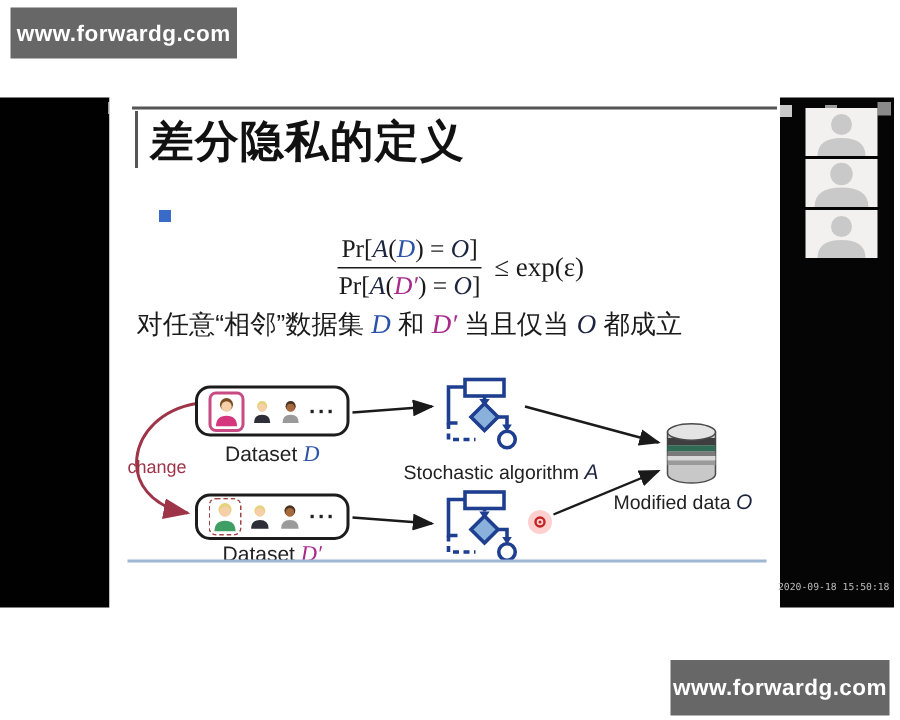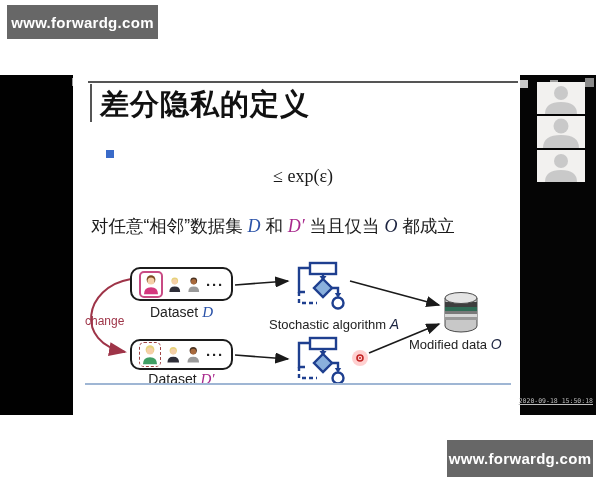--- a/index.html
+++ b/index.html
@@ -3,21 +3,21 @@
 <meta charset="utf-8">
 <style>
   html,body{margin:0;padding:0;}
   body{width:600px;height:480px;background:#ffffff;position:relative;overflow:hidden;
        font-family:"Liberation Sans","DejaVu Sans",sans-serif;color:#1a1a1a;}
   .watermark{position:absolute;background:#676767;color:#fff;font-weight:bold;font-size:15px;
        display:flex;align-items:center;justify-content:center;letter-spacing:.3px;}
   .wm-tl{left:7px;top:5px;width:151px;height:34px;}
   .wm-br{left:447px;top:440px;width:146px;height:37px;}
 
-  .video{position:absolute;left:0;top:75px;width:596px;height:340px;}
+  .video{position:absolute;left:0;top:65px;width:596px;height:340px;}
   .band-left{position:absolute;left:0;top:0;width:73px;height:340px;background:#010101;}
   .band-right{position:absolute;left:520px;top:0;width:76px;height:340px;background:#050505;}
   .corner-sq{position:absolute;left:72px;top:3px;width:8px;height:8px;background:#9c9c9c;}
 
   .slide{position:absolute;left:73px;top:0;width:447px;height:340px;background:#ffffff;}
   .rule-top{position:absolute;left:15px;top:6px;width:430px;height:2px;background:#555;}
   .rule-left{position:absolute;left:17px;top:9px;width:2px;height:38px;background:#555;}
   .title{position:absolute;left:27px;top:10px;margin:0;font-size:29px;font-weight:bold;
          color:#111;letter-spacing:1px;white-space:nowrap;}
   .bullet-sq{position:absolute;left:33px;top:75px;width:8px;height:8px;background:#3a6bc9;}
@@ -60,39 +60,43 @@
   .divider{position:absolute;left:12px;top:308px;width:426px;height:2px;background:#9fb6d4;}
 
   .sq{position:absolute;width:8px;height:8px;}
   .sq1{left:0;top:5px;background:#c9c9c9;}
   .sq2{left:30px;top:5px;background:#9c9c9c;}
   .sq3{left:65px;top:3px;width:9px;height:9px;background:#8a8a8a;}
   .participants{position:absolute;left:17px;top:7px;width:48px;display:flex;
                 flex-direction:column;gap:2px;}
   .ptile{width:48px;height:32px;background:#f2f1ef;line-height:0;}
   .timestamp{position:absolute;right:3px;top:322px;font-family:"DejaVu Sans Mono",monospace;
-             font-size:6.5px;color:#bdbdbd;white-space:nowrap;text-decoration:underline;}
+             font-size:6.5px;color:#bdbdbd;white-space:nowrap;}
 </style>
 </head>
 <body>
 
 <div class="watermark wm-tl">www.forwardg.com</div>
 
 <div class="video">
   <div class="band-left"></div>
   <div class="corner-sq"></div>
 
   <div class="slide">
     <div class="rule-top"></div>
     <div class="rule-left"></div>
     <h1 class="title">差分隐私的定义</h1>
 
     <span class="bullet-sq"></span>
 
     <div class="formula">
+      <span class="frac">
+        <span class="num"><span>Pr[</span><i class="vA">A</i><span>(</span><i class="vD">D</i><span>) = </span><i class="vO">O</i><span>]</span></span>
+        <span class="den"><span>Pr[</span><i class="vA">A</i><span>(</span><i class="vDp">D′</i><span>) = </span><i class="vO">O</i><span>]</span></span>
+      </span>
       <span>≤ exp(ε)</span>
     </div>
 
     <div class="condition"><span>对任意“相邻”数据集 </span><i class="vD">D</i><span> 和 </span><i class="vDp">D′</i><span> 当且仅当 </span><i class="vO">O</i><span> 都成立</span></div>
 
     <svg class="overlay" viewBox="0 0 447 340">
       <defs>
         <marker id="ah" markerWidth="9" markerHeight="7" refX="8" refY="3.5" orient="auto">
           <path d="M0,0 L9,3.5 L0,7 z" fill="#1a1a1a"></path>
         </marker>

